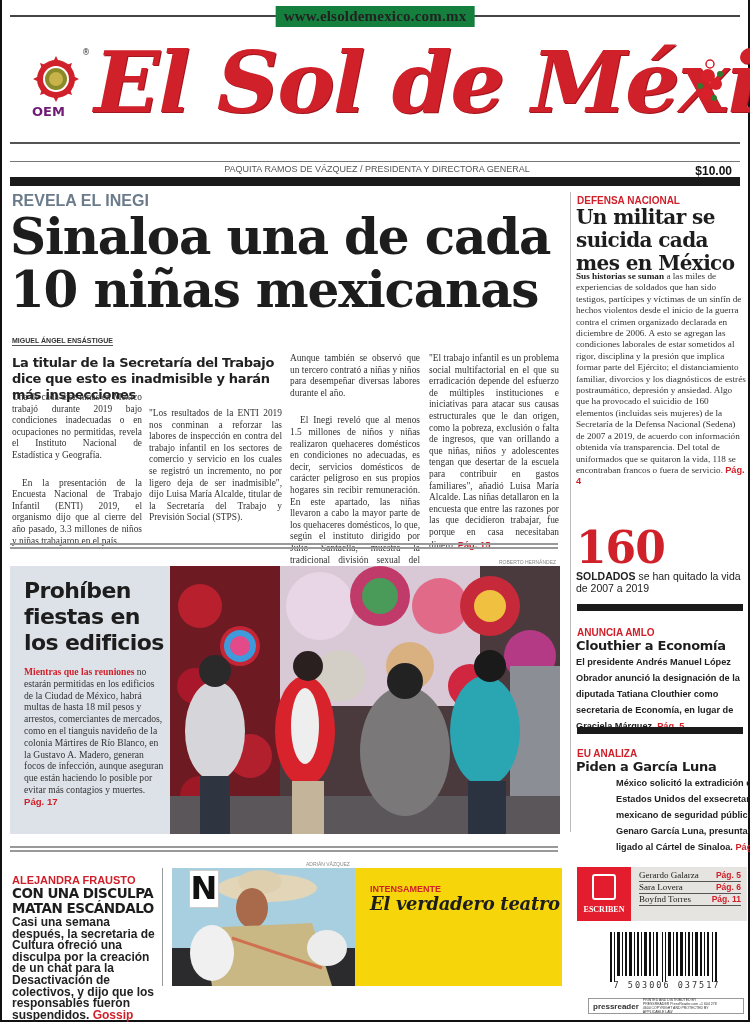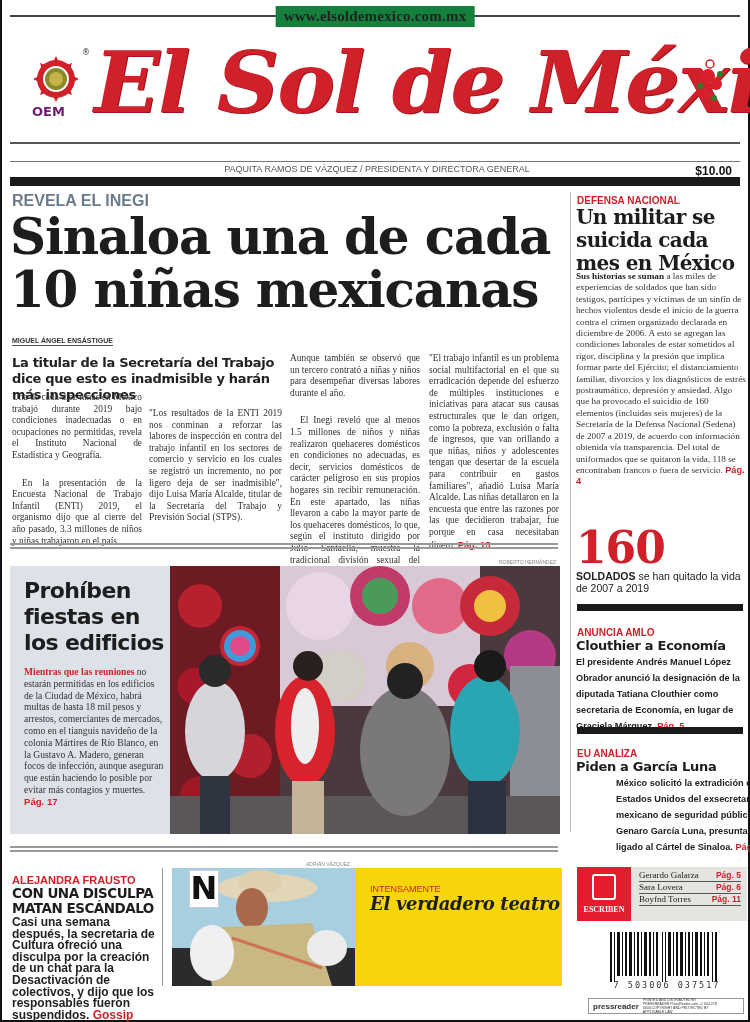--- a/index.html
+++ b/index.html
@@ -61,21 +61,21 @@
   .dbl-rule2 { position: absolute; left: 8px; top: 846px; width: 548px; height: 6px; border-top: 2px solid #999; border-bottom: 2px solid #999; }
 
   
   .bk { position: absolute; left: 10px; top: 874px; font-family: "Liberation Sans", sans-serif; font-weight: bold; font-size: 11px; color: #d0202a; }
   .bhead { position: absolute; left: 10px; top: 886px; width: 150px; font-family: "DejaVu Sans", sans-serif; font-weight: bold; font-size: 13.5px; line-height: 15px; color: #1d1d1d; letter-spacing: -0.5px; text-transform: uppercase; }
   .btext { position: absolute; left: 10px; top: 917px; width: 152px; font-family: "Liberation Sans", sans-serif; font-size: 12px; line-height: 11.6px; color: #222; font-weight: bold; }
   .bsep { position: absolute; left: 160px; top: 868px; width: 1px; height: 118px; background: #999; }
   .photo2 { position: absolute; left: 170px; top: 868px; width: 183px; height: 118px; overflow: hidden; }
   .nlogo { position: absolute; left: 187px; top: 870px; width: 30px; height: 38px; background: #fff; border: 1px solid #ccc; font-family: "DejaVu Sans", sans-serif; font-weight: bold; font-size: 32px; line-height: 34px; color: #111; text-align: center; }
   .yellowbox { position: absolute; left: 353px; top: 868px; width: 207px; height: 118px; background: #f6d60a; }
-  .yk { position: absolute; left: 368px; top: 884px; font-family: "Liberation Sans", sans-serif; font-weight: normal; font-size: 9px; color: #d0202a; }
+  .yk { position: absolute; left: 368px; top: 884px; font-family: "Liberation Sans", sans-serif; font-weight: bold; font-size: 9px; color: #d0202a; }
   .yhead { position: absolute; left: 368px; top: 893px; font-family: "DejaVu Serif", serif; font-style: italic; font-weight: bold; font-size: 18px; color: #1d1d1d; letter-spacing: -0.3px; }
   .ytext { position: absolute; left: 368px; top: 913px; width: 186px; font-family: "Liberation Sans", sans-serif; font-size: 9.2px; line-height: 11.4px; color: #1d1d1d; font-weight: bold; }
 
   .escriben { position: absolute; left: 575px; top: 867px; width: 54px; height: 54px; background: #e31d2d; }
   .escriben-label { position: absolute; left: 575px; top: 905px; width: 54px; text-align: center; font-family: "Liberation Serif", serif; font-size: 8px; color: #fff; font-weight: bold; }
   .escriben-icon { position: absolute; left: 590px; top: 874px; width: 24px; height: 26px; border: 2px solid #fff; border-radius: 3px; }
   .writers { position: absolute; left: 629px; top: 867px; width: 116px; height: 54px; background: #e6e4e0; padding: 3px 6px 0 8px; }
   .writer-row { display: flex; justify-content: space-between; border-bottom: 1px solid #555; font-family: "Liberation Serif", serif; font-size: 9px; line-height: 11px; color: #222; }
   .writer-row .pag { font-size: 8.5px; }
   .barcode { position: absolute; left: 608px; top: 932px; width: 110px; height: 50px; }

